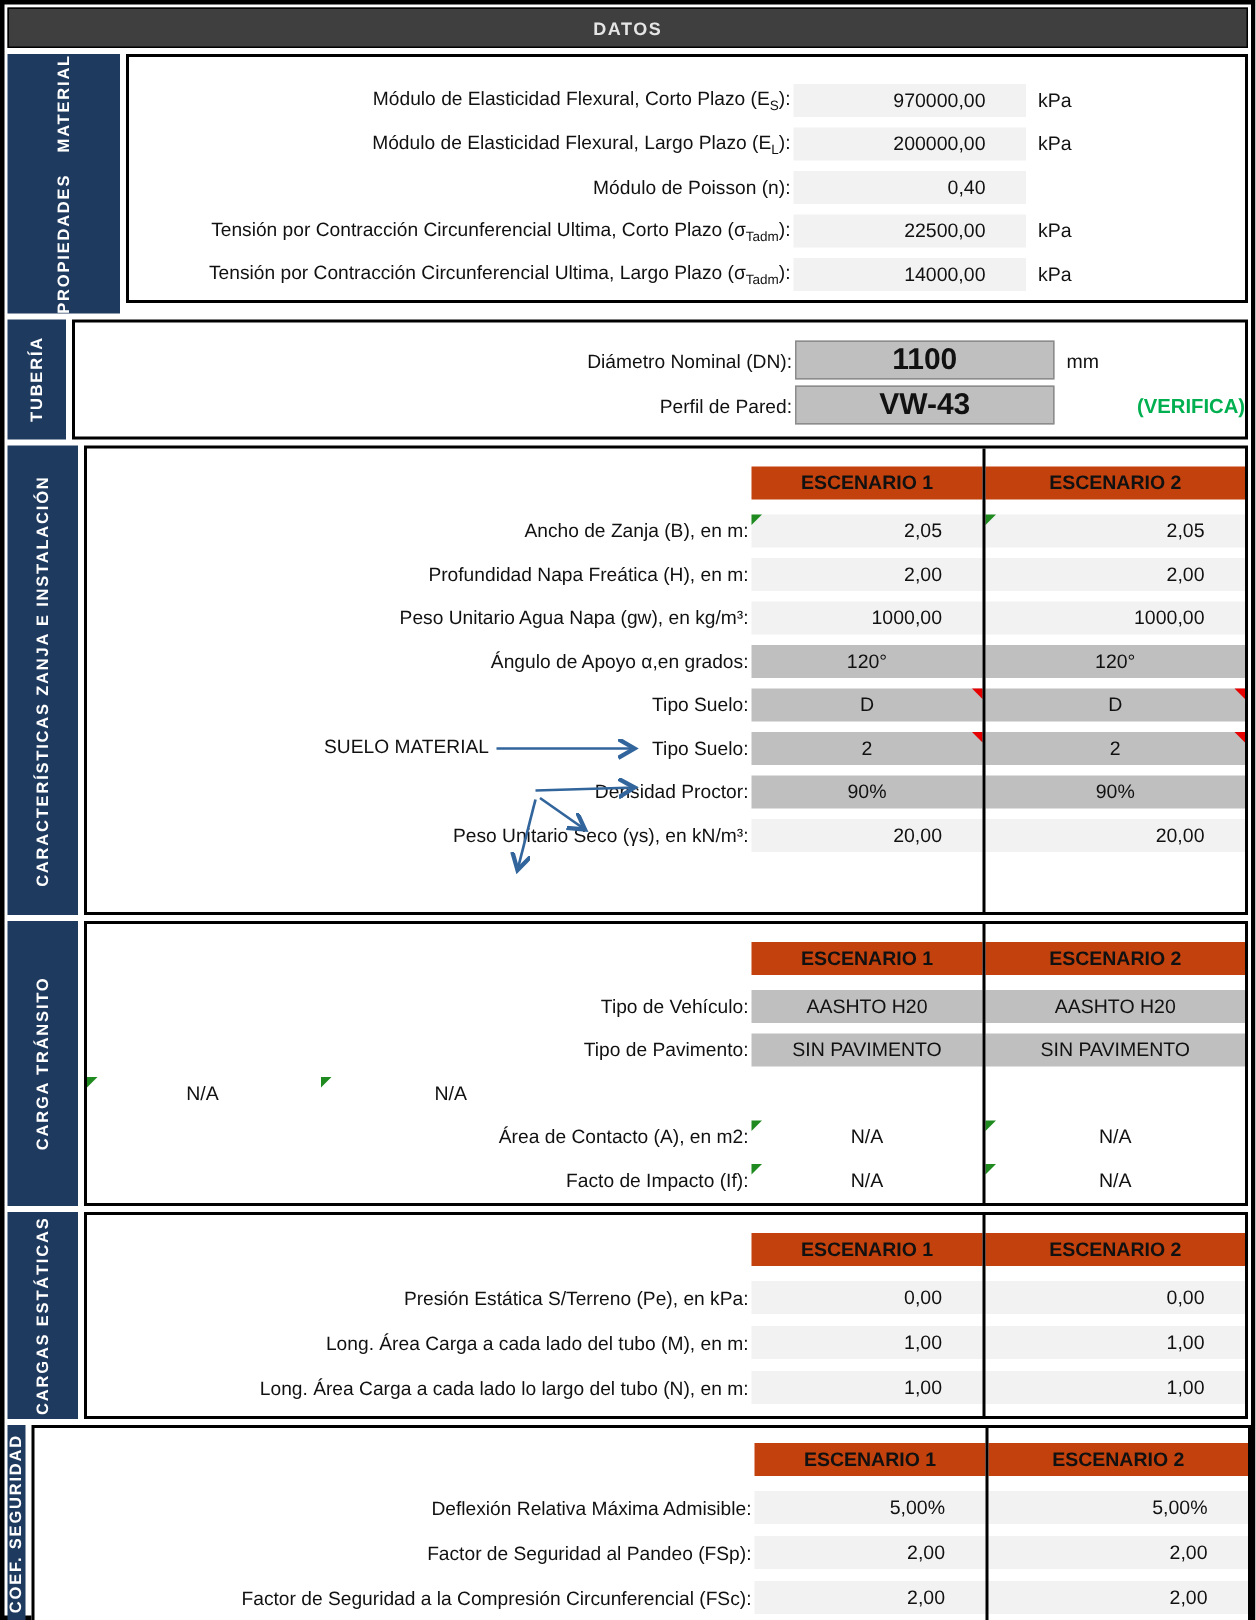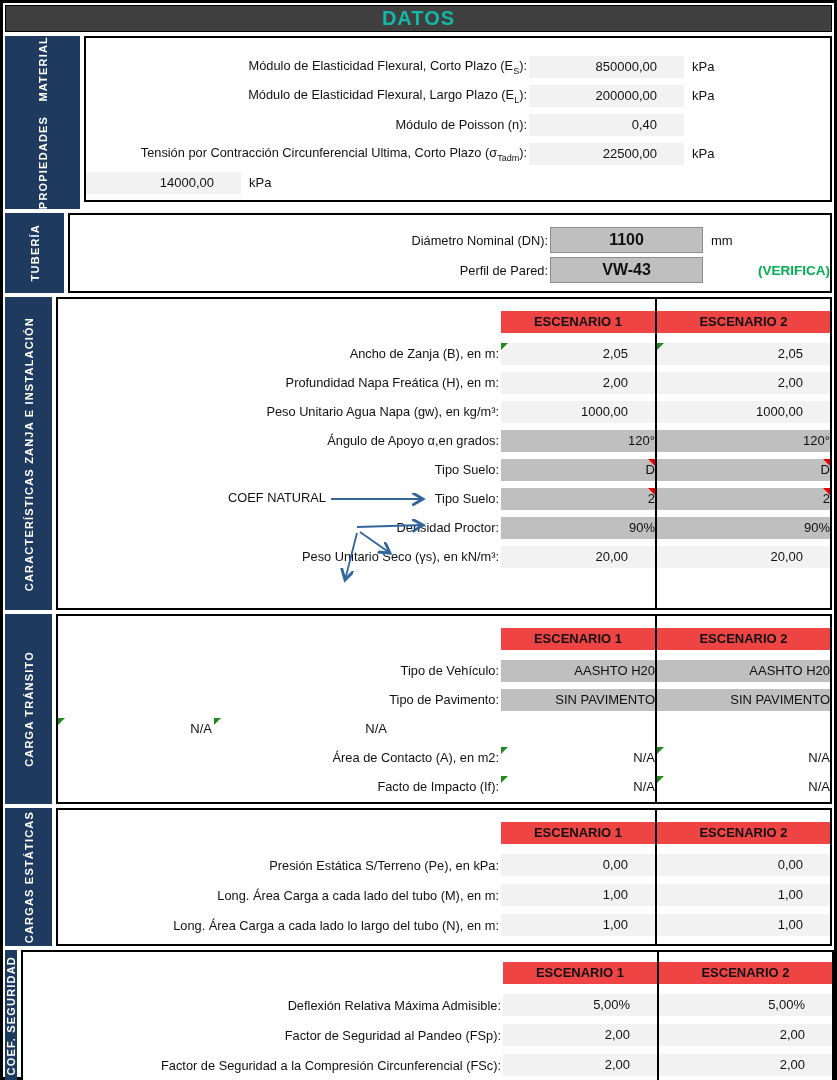--- a/index.html
+++ b/index.html
@@ -1,47 +1,47 @@
 <!DOCTYPE html>
 <html><head>
 <meta charset="utf-8">
 <style>
   html,body{margin:0;padding:0;background:#fff;font-family:"Liberation Sans",sans-serif;}
   body{width:837px;height:1080px;overflow:hidden;}
   .frame{box-sizing:border-box;width:837px;height:1080px;border:3px solid #000;padding:2px;background:#fff;}
   .titlebar{box-sizing:border-box;height:27px;background:#3F3F3F;border:1px solid #000;
             display:flex;align-items:center;justify-content:center;
-            color:#14b8a6;font-weight:bold;font-size:20px;letter-spacing:1px;}
+            color:#e5e5e5;font-weight:bold;font-size:12px;letter-spacing:1px;}
   .sections{display:flex;flex-direction:column;gap:4px;margin-top:4px;}
   .sec{display:flex;gap:4px;}
   .sidebar{width:75px;background:#1F3A5F;display:flex;align-items:center;justify-content:center;}
   .sidebar span{writing-mode:vertical-rl;transform:rotate(180deg);color:#fff;font-weight:bold;
                 font-size:11px;letter-spacing:1.2px;white-space:nowrap;}
   .sidebar.wide span{letter-spacing:1.2px;word-spacing:10px;}
   .box{flex:1;border:2px solid #000;position:relative;background:#fff;box-sizing:border-box;}
   .s1{height:166px;} .s2{height:80px;} .s3{height:313px;} .s4{height:190px;} .s5{height:138px;} .s6{height:132px;}
   .inner{position:relative;height:100%;box-sizing:border-box;}
   .row{height:29px;display:flex;align-items:center;position:relative;}
   .row30{height:30px;}
   .hdr-row{height:22px;margin-bottom:6px;}
   .pt12{padding-top:12px;} .pt14{padding-top:14px;} .pt10{padding-top:10px;margin-left:37px;}
   .lbl{width:443px;text-align:right;font-size:12.8px;color:#111;padding-right:2px;
        white-space:nowrap;box-sizing:border-box;}
   .lbl sub{font-size:9px;}
   .cell{width:154px;height:22px;font-size:13px;color:#111;box-sizing:border-box;position:relative;}
   .c2{width:173px;margin-left:2px;}
-  .esc{background:#ef4444;font-weight:bold;text-align:center;line-height:22px;font-size:13px;}
+  .esc{background:#c2410c;font-weight:bold;text-align:center;line-height:22px;font-size:13px;}
   .light{background:#F2F2F2;} .gray{background:#BFBFBF;} .plain{background:transparent;}
   .num{text-align:right;padding-right:27px;line-height:22px;}
-  .mid{text-align:right;line-height:22px;}
+  .mid{text-align:center;line-height:22px;}
   .vdiv{position:absolute;left:597px;top:0;bottom:0;width:2px;background:#000;z-index:2;}
   .fg{position:absolute;top:0;left:0;width:0;height:0;border-top:7px solid #1F8A1F;border-right:7px solid transparent;}
   .fr{position:absolute;top:0;right:0;width:0;height:0;border-top:7px solid #E60000;border-left:7px solid transparent;}
-  .tubcell{width:153px;height:26px;background:#BFBFBF;border:1px solid #8c8c8c;font-weight:bold;
-           font-size:16px;text-align:center;line-height:24px;box-sizing:border-box;color:#111;}
+  .tubcell{width:173px;height:26px;background:#BFBFBF;border:1px solid #8c8c8c;font-weight:bold;
+           font-size:20px;text-align:center;line-height:24px;box-sizing:border-box;color:#111;}
   .unit{margin-left:8px;font-size:13px;color:#111;}
   .verifica{margin-left:55px;color:#00B050;font-weight:bold;font-size:13.5px;}
   .prefix{position:absolute;font-size:12.8px;color:#111;text-align:right;white-space:nowrap;z-index:3;}
   .arrows{position:absolute;left:0;top:0;width:744px;height:309px;pointer-events:none;z-index:3;}
 </style>
 </head>
 <body>
 
 <div class="frame">
 
@@ -52,38 +52,39 @@
   <div class="sections">
 
     <div class="sec">
       <div class="sidebar wide">
         <span>PROPIEDADES MATERIAL</span>
       </div>
       <div class="box s1">
         <div class="inner pt14">
           <div class="row">
             <div class="lbl"><span>Módulo de Elasticidad Flexural, Corto Plazo (E</span><sub>S</sub><span>):</span></div>
-            <div class="cell light num" style="width:155px">850000,00</div>
+            <div class="cell light num" style="width:155px">970000,00</div>
             <span class="unit">kPa</span>
           </div>
           <div class="row">
             <div class="lbl"><span>Módulo de Elasticidad Flexural, Largo Plazo (E</span><sub>L</sub><span>):</span></div>
             <div class="cell light num" style="width:155px">200000,00</div>
             <span class="unit">kPa</span>
           </div>
           <div class="row">
             <div class="lbl"><span>Módulo de Poisson (n):</span></div>
             <div class="cell light num" style="width:155px">0,40</div>
           </div>
           <div class="row">
             <div class="lbl"><span>Tensión por Contracción Circunferencial Ultima, Corto Plazo (σ</span><sub>Tadm</sub><span>):</span></div>
             <div class="cell light num" style="width:155px">22500,00</div>
             <span class="unit">kPa</span>
           </div>
           <div class="row">
+            <div class="lbl"><span>Tensión por Contracción Circunferencial Ultima, Largo Plazo (σ</span><sub>Tadm</sub><span>):</span></div>
             <div class="cell light num" style="width:155px">14000,00</div>
             <span class="unit">kPa</span>
           </div>
         </div>
       </div>
     </div>
 
     <div class="sec">
       <div class="sidebar">
         <span>TUBERÍA</span>
@@ -105,21 +106,21 @@
     </div>
 
     <div class="sec">
       <div class="sidebar">
         <span>CARACTERÍSTICAS ZANJA E INSTALACIÓN</span>
       </div>
       <div class="box s3">
         <div class="inner pt12">
           <div class="vdiv"></div>
 
-          <div class="prefix" style="top:191px;left:0;width:268px;">COEF NATURAL</div>
+          <div class="prefix" style="top:191px;left:0;width:268px;">SUELO MATERIAL</div>
 
           <svg class="arrows" viewBox="0 0 744 309">
             <defs>
               <marker id="ah" markerWidth="9" markerHeight="9" refX="6" refY="3.5" orient="auto">
                 <path d="M0,0 L6,3.5 L0,7" fill="none" stroke="#31659C" stroke-width="1.6"></path>
               </marker>
             </defs>
             <g stroke="#31659C" stroke-width="1.8" fill="none">
               <path d="M273,200 L365,200" marker-end="url(#ah)"></path>
               <path d="M299,228 L365,226" marker-end="url(#ah)"></path>

